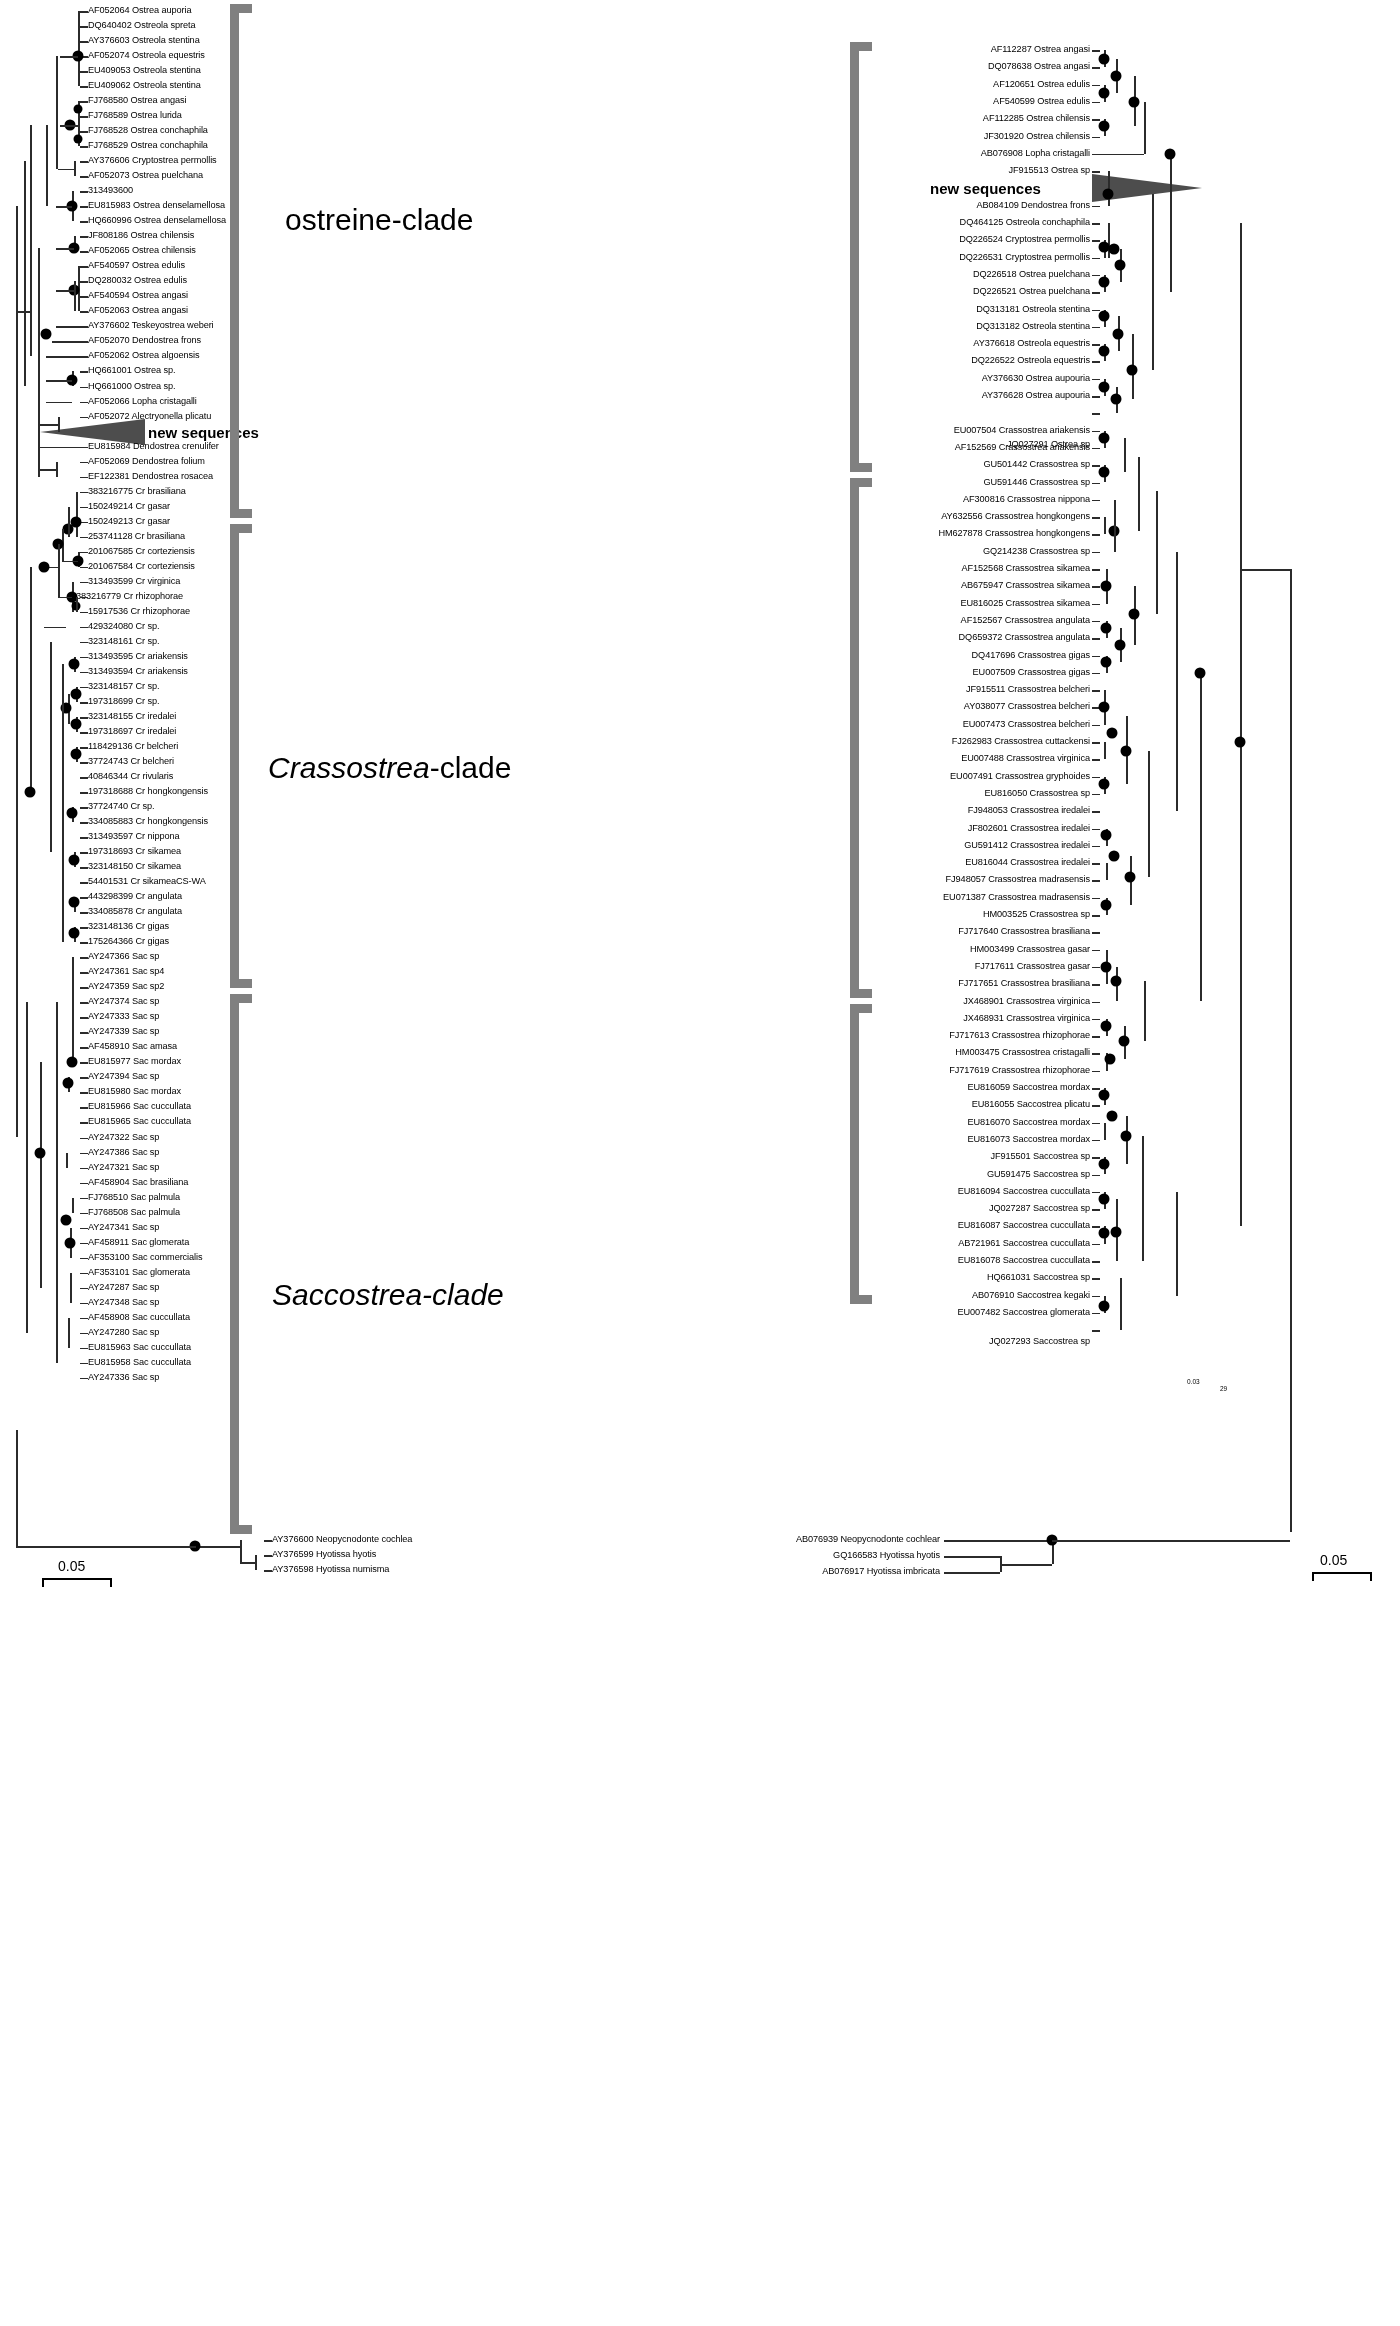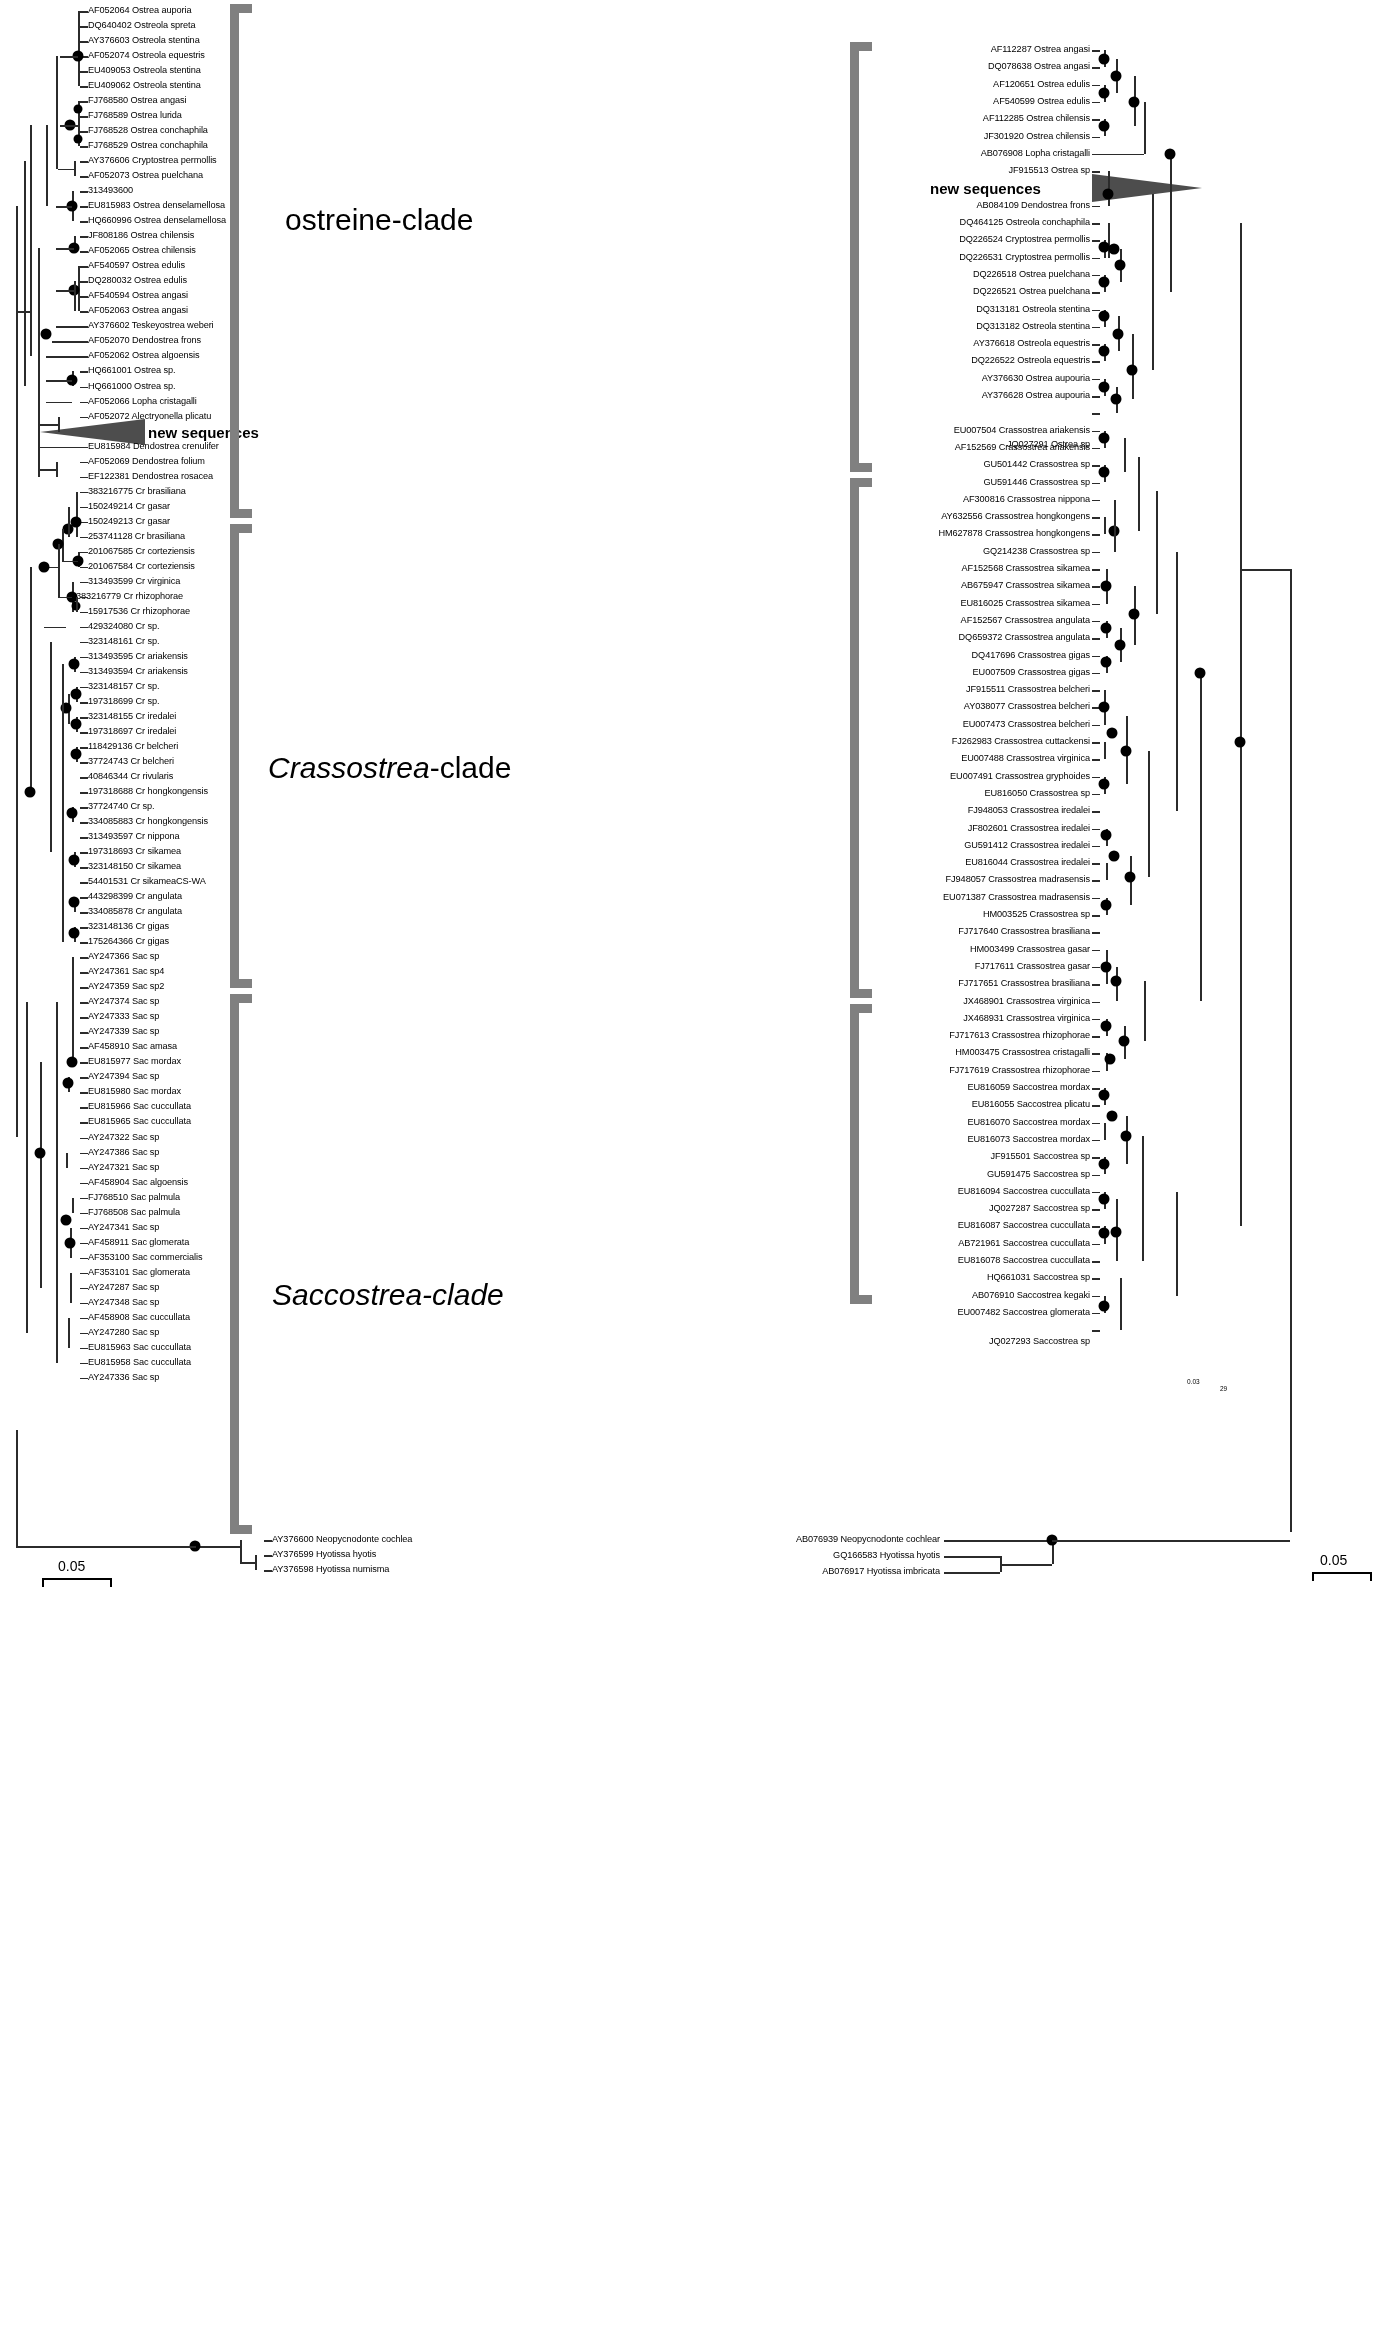--- a/index.html
+++ b/index.html
@@ -127,21 +127,21 @@
       <div class="tiplabel" style="left: 88px; top: 1032.36px;">AY247339 Sac sp</div>
       <div class="tiplabel" style="left: 88px; top: 1047.38px;">AF458910 Sac amasa</div>
       <div class="tiplabel" style="left: 88px; top: 1062.4px;">EU815977 Sac mordax</div>
       <div class="tiplabel" style="left: 88px; top: 1077.42px;">AY247394 Sac sp</div>
       <div class="tiplabel" style="left: 88px; top: 1092.44px;">EU815980 Sac mordax</div>
       <div class="tiplabel" style="left: 88px; top: 1107.46px;">EU815966 Sac cuccullata</div>
       <div class="tiplabel" style="left: 88px; top: 1122.48px;">EU815965 Sac cuccullata</div>
       <div class="tiplabel" style="left: 88px; top: 1137.5px;">AY247322 Sac sp</div>
       <div class="tiplabel" style="left: 88px; top: 1152.52px;">AY247386 Sac sp</div>
       <div class="tiplabel" style="left: 88px; top: 1167.54px;">AY247321 Sac sp</div>
-      <div class="tiplabel" style="left: 88px; top: 1182.56px;">AF458904 Sac algoensis</div>
+      <div class="tiplabel" style="left: 88px; top: 1182.56px;">AF458904 Sac brasiliana</div>
       <div class="tiplabel" style="left: 88px; top: 1197.58px;">FJ768510 Sac palmula</div>
       <div class="tiplabel" style="left: 88px; top: 1212.6px;">FJ768508 Sac palmula</div>
       <div class="tiplabel" style="left: 88px; top: 1227.62px;">AY247341 Sac sp</div>
       <div class="tiplabel" style="left: 88px; top: 1242.64px;">AF458911 Sac glomerata</div>
       <div class="tiplabel" style="left: 88px; top: 1257.66px;">AF353100 Sac commercialis</div>
       <div class="tiplabel" style="left: 88px; top: 1272.68px;">AF353101 Sac glomerata</div>
       <div class="tiplabel" style="left: 88px; top: 1287.7px;">AY247287 Sac sp</div>
       <div class="tiplabel" style="left: 88px; top: 1302.72px;">AY247348 Sac sp</div>
       <div class="tiplabel" style="left: 88px; top: 1317.74px;">AF458908 Sac cuccullata</div>
       <div class="tiplabel" style="left: 88px; top: 1332.76px;">AY247280 Sac sp</div>

